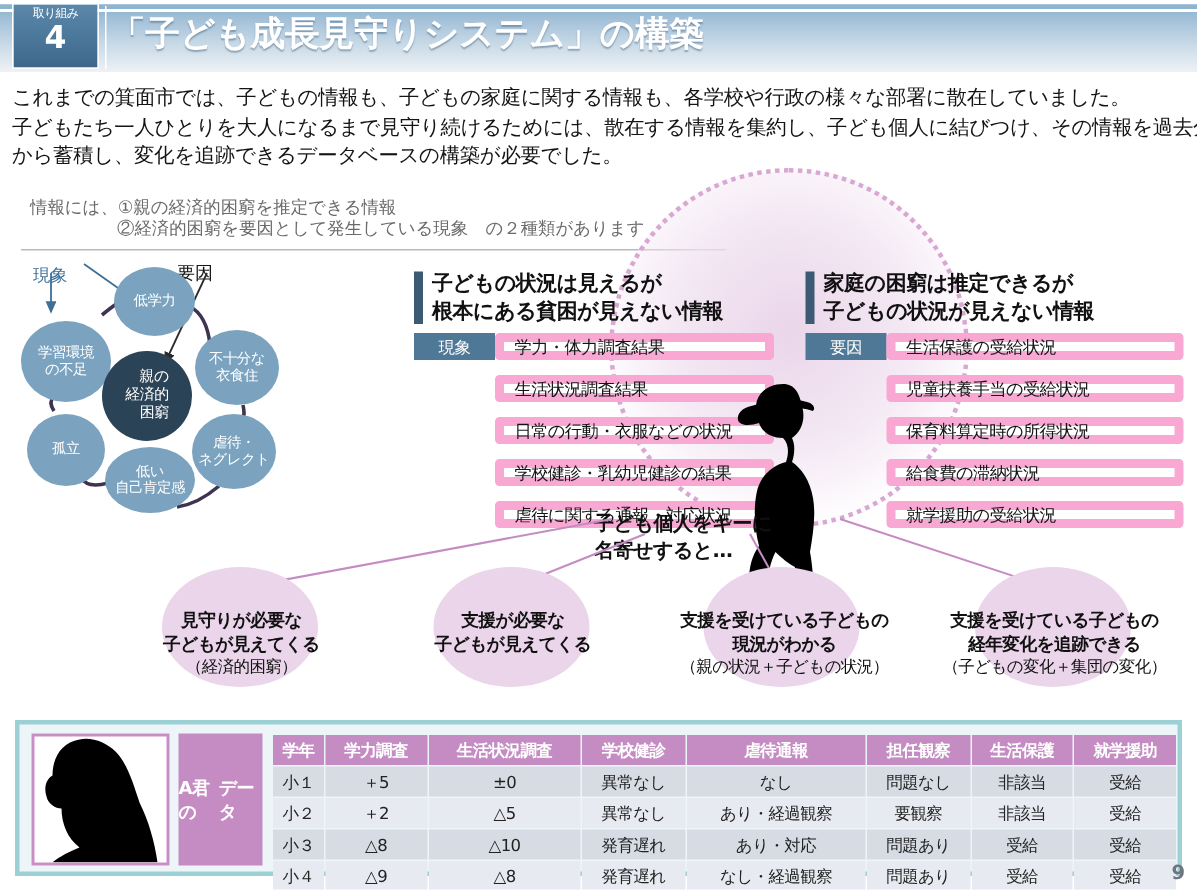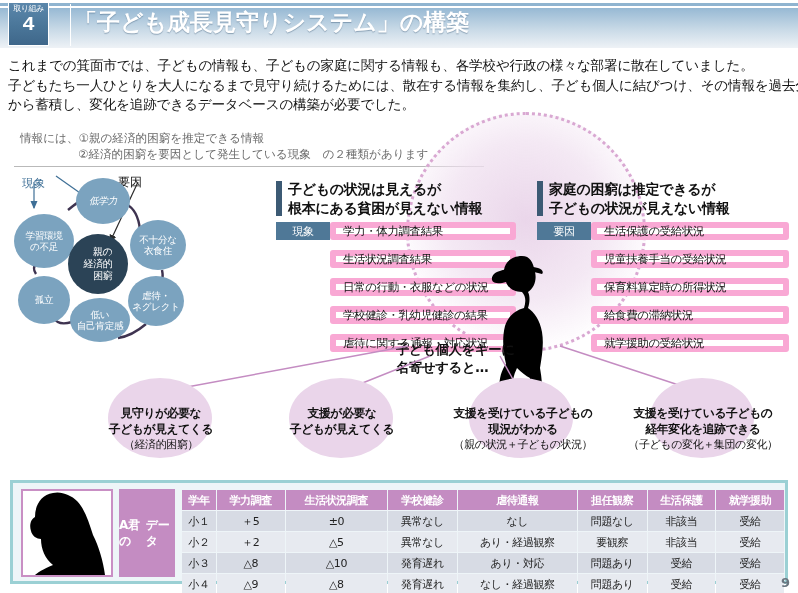--- a/index.html
+++ b/index.html
@@ -10,56 +10,56 @@
     color:#1a1a1a;
   }
   .slide { position:absolute; inset:0; width:798px; height:593px; background:#fff; }
 
   
   .hdr { position:absolute; left:0; top:0; width:798px; height:48px;
          background:linear-gradient(to bottom,#7ea7c8 0%,#9dbdd6 22%,#c9dae7 62%,#eef2f6 100%); }
   .hdr-line1 { position:absolute; left:0; top:0; width:798px; height:3px; background:#ffffff; }
   .hdr-line2 { position:absolute; left:0; top:3px; width:798px; height:2px; background:#8fb4d0; }
   .hdr-line3 { position:absolute; left:0; top:6px; width:798px; height:2px; background:#ffffff; }
-  .badge { position:absolute; left:8px; top:2px; width:41px; height:44px;
+  .badge { position:absolute; left:8px; top:2px; width:58px; height:44px;
            background:linear-gradient(to bottom,#5b87ab 0%,#4a7699 55%,#3f678a 100%);
            border:1px solid #ffffff; display:flex; flex-direction:column;
-           align-items:center; justify-content:flex-start; padding-top:1px;font-family:Liberation Mono, monospace; }
+           align-items:center; justify-content:flex-start; padding-top:1px; }
   .badge-label { color:#ffffff; font-size:8px; line-height:10px; letter-spacing:-.5px; }
   .badge-num { color:#ffffff; font-size:21px; font-weight:bold; line-height:22px; }
   .hdr-title { position:absolute; left:74px; top:7px; font-size:23px; font-weight:bold;
                color:#ffffff; letter-spacing:0px;
                text-shadow:0 1px 1px rgba(60,90,120,.45); }
   .hdr-sep { position:absolute; left:70px; top:4px; width:1px; height:42px; background:#ffffff; }
 
   
   .lede { position:absolute; left:8px; top:56px; width:784px;
           font-size:13.6px; line-height:19.5px; letter-spacing:-.2px; color:#141414; }
   .lede p { margin:0; white-space:nowrap; }
 
   
   .note { position:absolute; left:20px; top:130px; width:470px;
           font-size:11.6px; line-height:16px; color:#6a6a6a; }
-  .note .l2 { padding-left:58px; }
+  .note .l2 { padding-left:58px;font-family:Liberation Mono, monospace; }
   .note-rule { position:absolute; left:14px; top:166px; width:470px; height:1px; background:#b9b9b9; }
 
   
   .bigcircle { position:absolute; left:406px; top:112px; width:240px; height:240px;
                border-radius:50%;
                background:radial-gradient(circle at 50% 45%, rgba(233,212,233,.95) 0%, rgba(240,225,240,.75) 45%, rgba(250,244,250,.25) 72%, rgba(255,255,255,0) 86%);
                border:3px dotted #d9a8d2; }
 
   
   .cmap { position:absolute; left:6px; top:176px; width:186px; height:164px; }
   .node { position:absolute; border-radius:50%; background:#7ba3bf; color:#ffffff;
           display:flex; align-items:center; justify-content:center; text-align:center;
           font-size:9.6px; line-height:11.5px; letter-spacing:-.3px; }
   .node.center { background:#2b4356; width:60px; height:60px; font-size:10px;
                  line-height:12px; font-weight:normal; }
-  .n-tei   { left:70px; top:2px;   width:54px; height:46px;font-style:italic; }
+  .n-tei   { left:70px; top:2px;   width:54px; height:46px; }
   .n-ishoku{ left:124px; top:44px; width:56px; height:50px; }
   .n-gyaku { left:122px; top:100px;width:56px; height:50px; }
   .n-hikui { left:64px;  top:122px;width:60px; height:44px; }
   .n-koritsu{left:12px;  top:100px;width:52px; height:48px; }
   .n-gakushu{left:8px;   top:38px; width:60px; height:54px; }
   .n-center{ left:62px;  top:58px;text-align:right; }
   .lbl-genshou { position:absolute; left:22px; top:176px; font-size:11.5px; color:#3e6f96; }
   .lbl-youin   { position:absolute; left:118px; top:174px; font-size:12px; color:#141414; }
 
   

